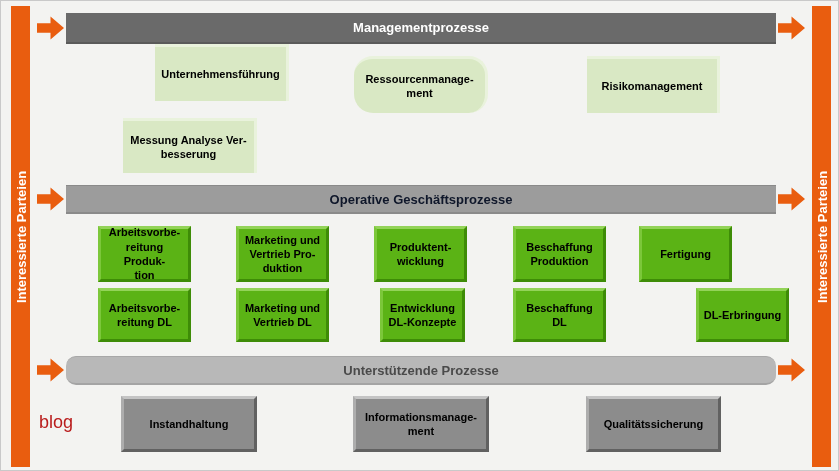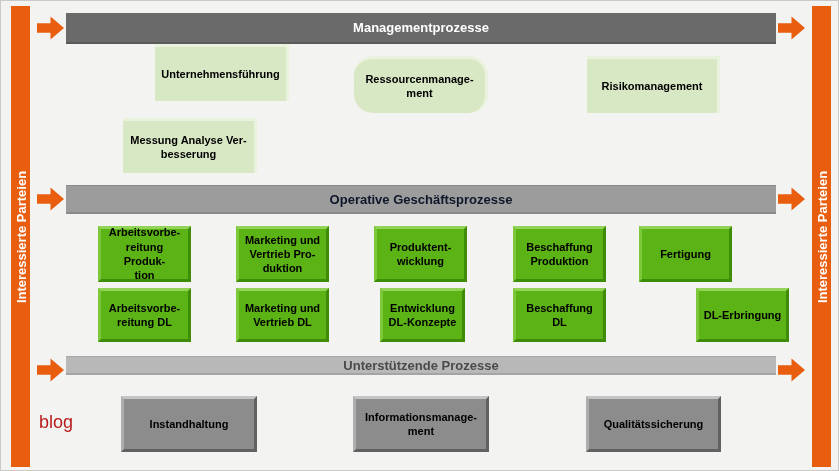--- a/index.html
+++ b/index.html
@@ -31,21 +31,21 @@
   }
   
   .banner {
     position: absolute;
     left: 65px; width: 710px;
     display: flex; align-items: center; justify-content: center;
     font-weight: bold; font-size: 13px;
   }
   .banner.management { top: 12px;  height: 31px; background: #6a6a6a; color: #ffffff; border-bottom: 2px solid #5a5a5a; }
   .banner.operative  { top: 184px; height: 29px; background: #9c9c9c; color: #0f172a; border-top: 1px solid #8a8a8a; border-bottom: 2px solid #8a8a8a; text-align: right; }
-  .banner.support    { top: 355px; height: 19px; background: #b8b8b8; color: #4a4a4a; border-top: 1px solid #a8a8a8; border-bottom: 2px solid #a4a4a4; }
+  .banner.support    { top: 355px; height: 29px; background: #b8b8b8; color: #4a4a4a; border-top: 1px solid #a8a8a8; border-bottom: 2px solid #a4a4a4; border-radius: 10px; }
   
   .arrow {
     position: absolute;
     width: 27px; height: 26px;
     background: #e95d0f;
     clip-path: polygon(0 32%, 50% 32%, 50% 6%, 100% 50%, 50% 94%, 50% 68%, 0 68%);
   }
   
   .pbox {
     position: absolute;

